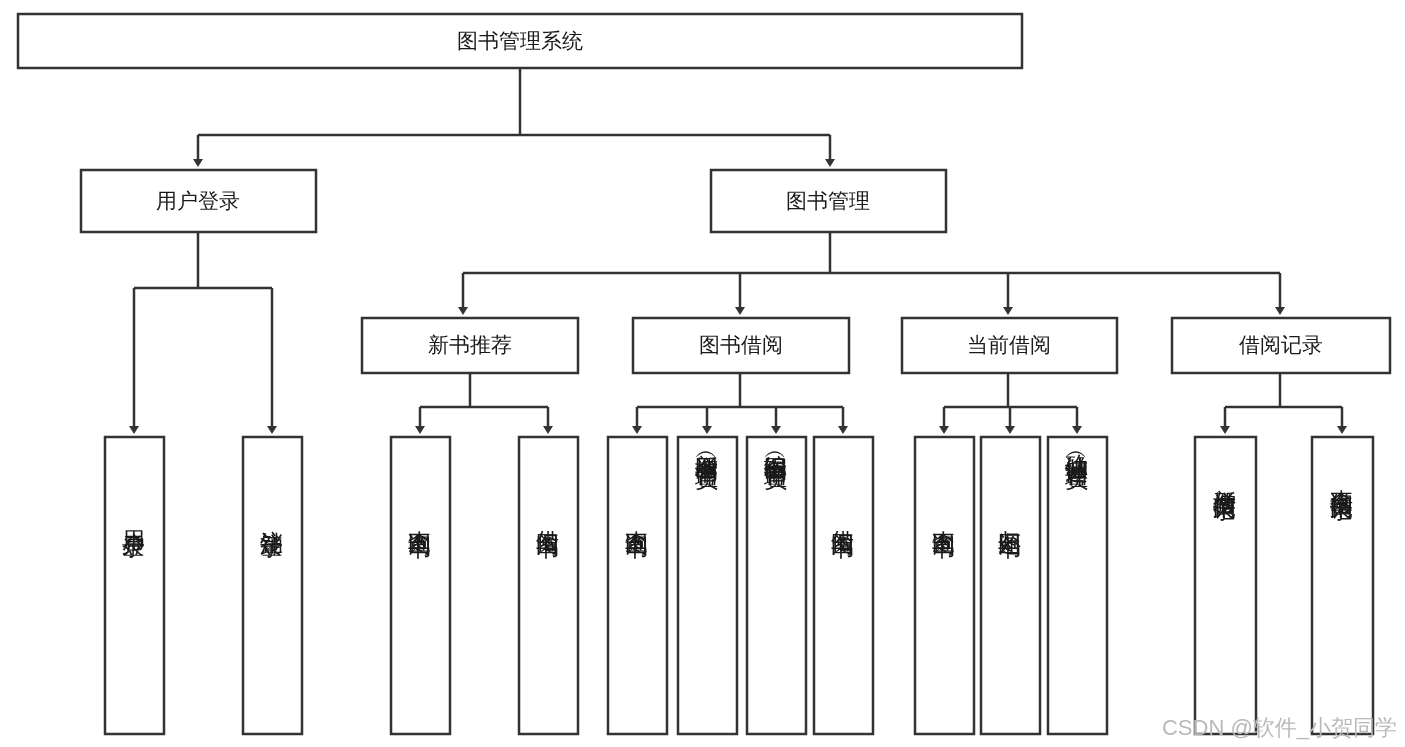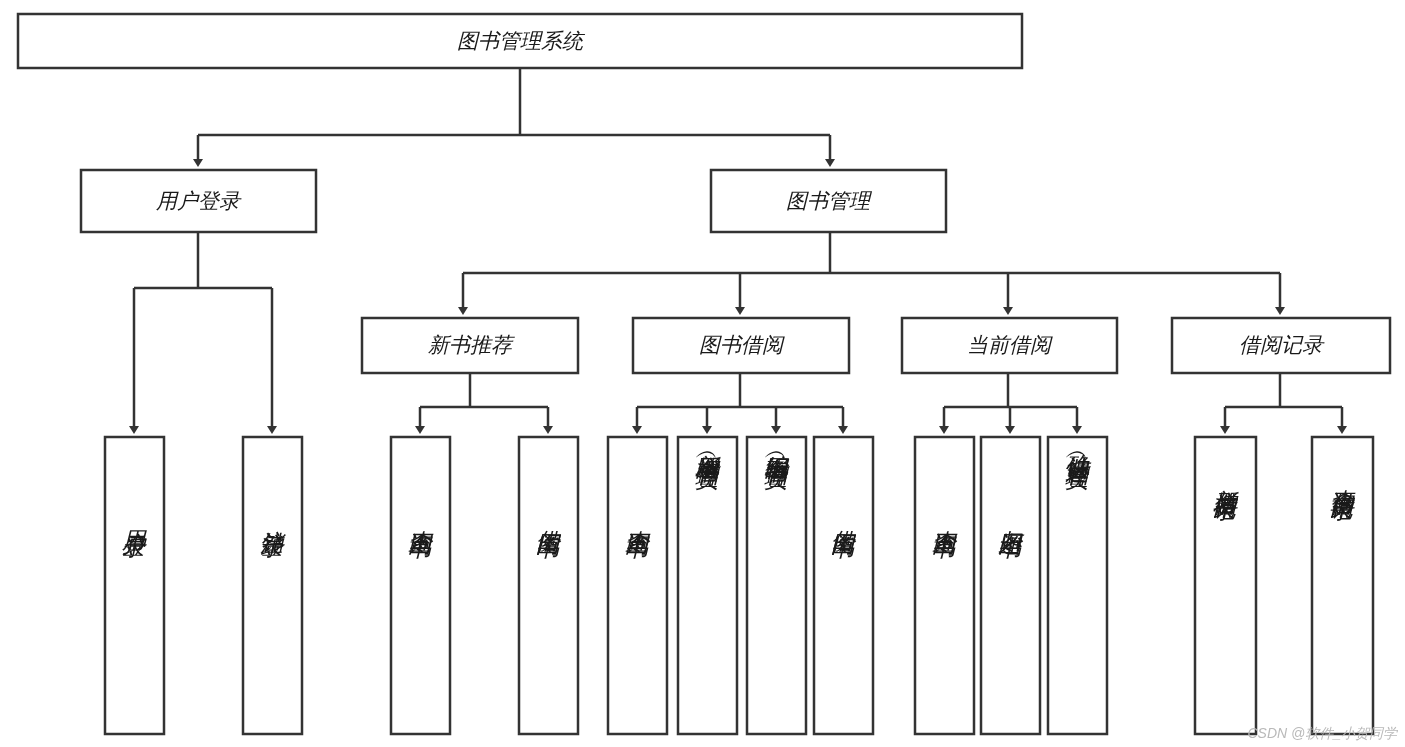--- a/index.html
+++ b/index.html
@@ -11,21 +11,20 @@
     width: 1405px;
     height: 747px;
     font-family: "Liberation Sans", "DejaVu Sans", sans-serif;
     overflow: hidden;
     position: relative;
   }
   #diagram-root {
     position: relative;
     width: 1405px;
     height: 747px;
-    font-style: italic;
   }
   svg.diagram-canvas {
     position: absolute;
     top: 0;
     left: 0;
     width: 1405px;
     height: 747px;
     display: block;
   }
   .node-box {
@@ -56,21 +55,21 @@
   }
   .arrow-head {
     fill: #333333;
     stroke: none;
   }
   .watermark {
     position: absolute;
     right: 8px;
     bottom: 4px;
     font-family: "Liberation Sans", "DejaVu Sans", sans-serif;
-    font-size: 14px;
+    font-size: 22px;
     color: #b9b9b9;
     white-space: nowrap;
     user-select: none;
   }
 </style>
 </head>
 <body>
 
 <div id="diagram-root">
 

